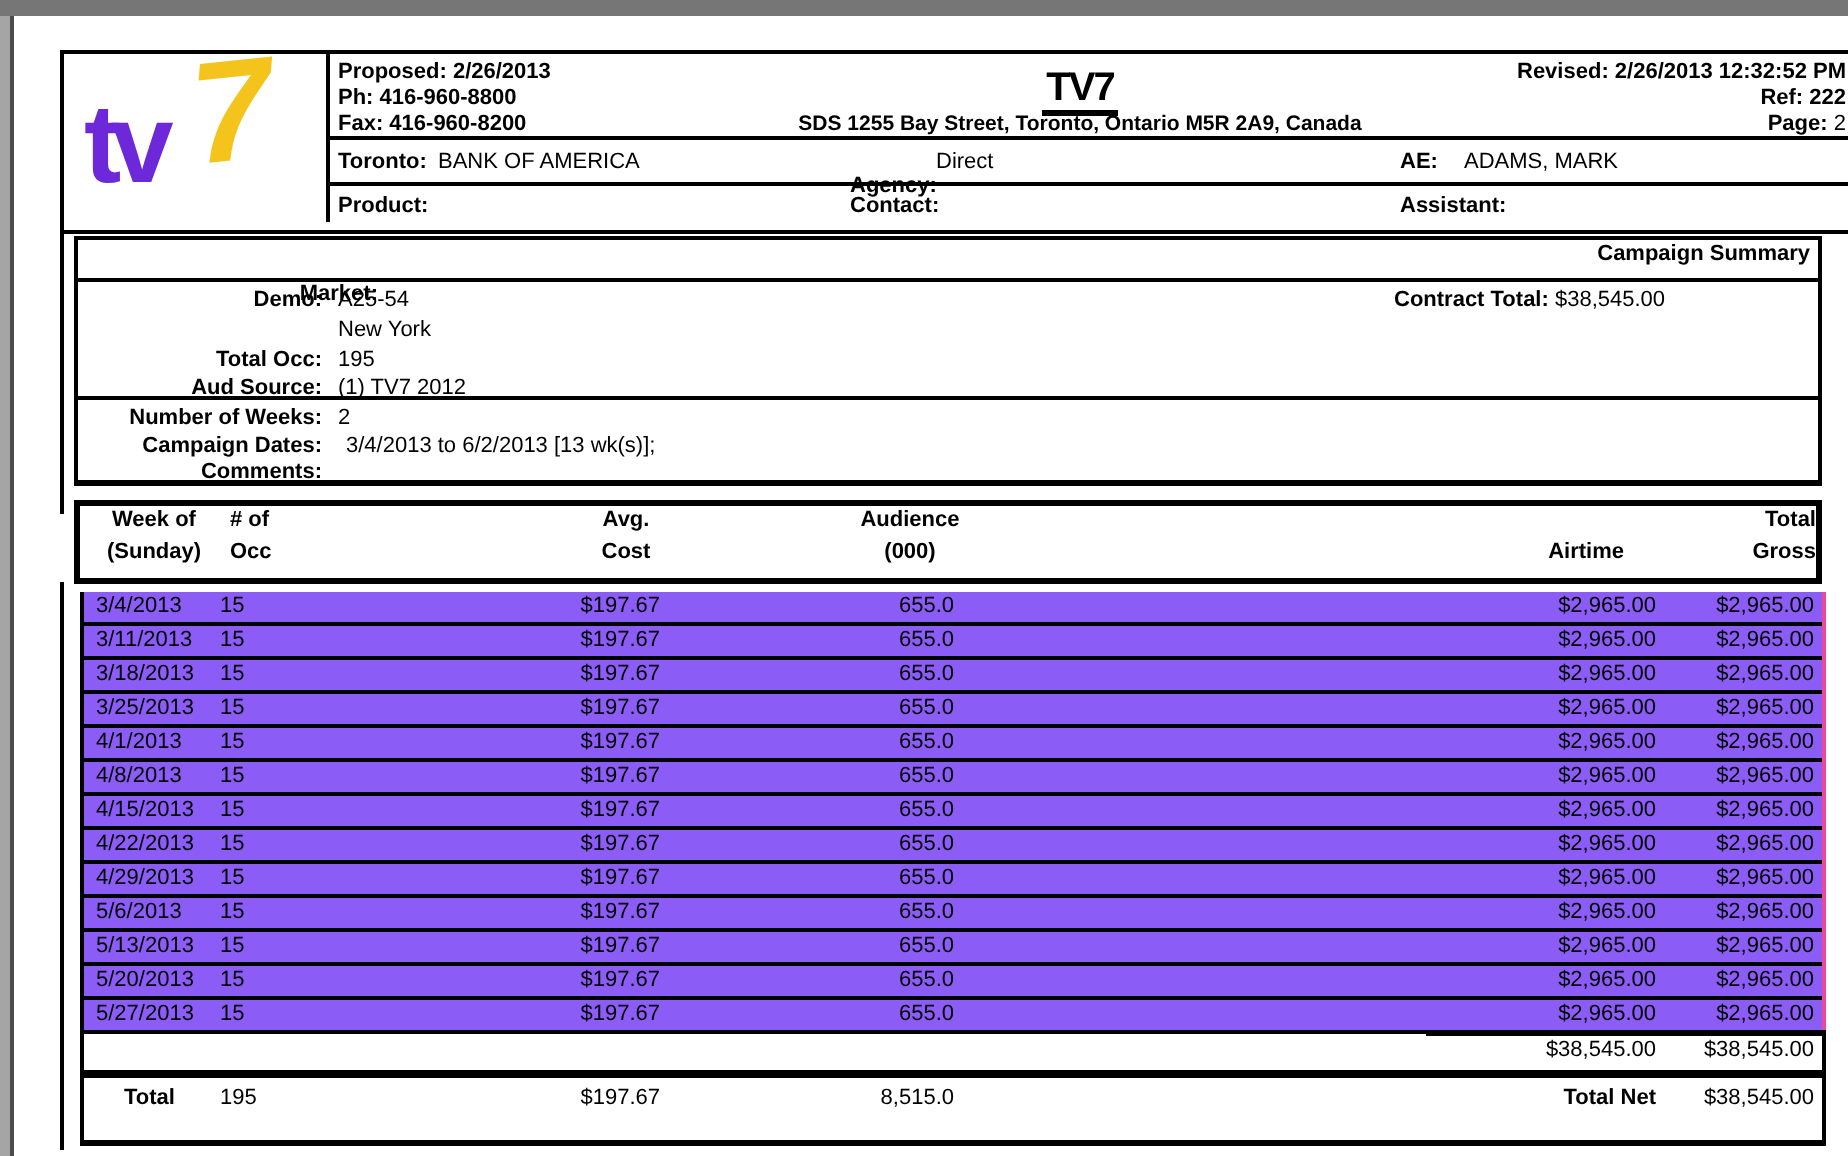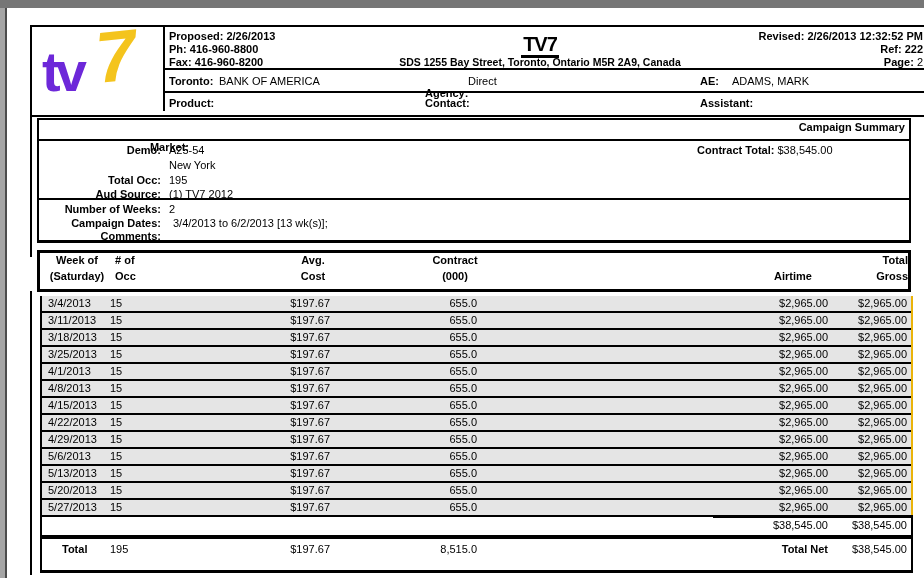--- a/index.html
+++ b/index.html
@@ -45,21 +45,21 @@
   #thead-box{left:37px;top:250px;width:868px;height:36px;background:#fff;border:3px solid #000;}
   .th{font-weight:bold;white-space:nowrap;}
   .th-l1{top:1px;} .th-l2{top:17px;}
   .th-week{left:2px;width:70px;text-align:center;}
   .th-occ{left:75px;width:45px;text-align:left;}
   .th-avg{left:213px;width:120px;text-align:center;}
   .th-aud{left:355px;width:120px;text-align:center;}
   .th-air{left:622px;width:150px;text-align:right;}
   .th-tot{left:718px;width:150px;text-align:right;}
   
-  #table-rows{left:40px;top:296px;width:869px;border-left:2px solid #000;border-right:2px solid #eab308;background:#e5e5e5;}
+  #table-rows{left:40px;top:296px;width:869px;border-left:2px solid #000;border-right:2px solid #ec4899;background:#8b5cf6;}
   .trow{position:relative;height:15px;border-bottom:2px solid #000;}
   .cell{position:absolute;top:1px;white-space:nowrap;}
   .c-week{left:6px;}
   .c-occ{left:68px;}
   .c-avg{left:158px;width:130px;text-align:right;}
   .c-aud{left:303px;width:132px;text-align:right;}
   .c-air{left:656px;width:130px;text-align:right;}
   .c-gross{left:737px;width:128px;text-align:right;}
   
   #subtotal-row{left:40px;top:517px;width:869px;height:18px;background:#fff;
@@ -147,26 +147,26 @@
 
     <div class="abs cmp-label" style="top:83px;">Number of Weeks:</div>
     <div class="abs cmp-value" style="top:83px;">2</div>
     <div class="abs cmp-label" style="top:97px;">Campaign Dates:</div>
     <div class="abs cmp-value" style="top:97px;left:134px;">3/4/2013 to 6/2/2013 [13 wk(s)];</div>
     <div class="abs cmp-label" style="top:110px;">Comments:</div>
   </div>
 
   <div class="abs" id="thead-box">
     <div class="abs th th-l1 th-week">Week of</div>
-    <div class="abs th th-l2 th-week">(Saturday)</div>
+    <div class="abs th th-l2 th-week">(Sunday)</div>
     <div class="abs th th-l1 th-occ"># of</div>
     <div class="abs th th-l2 th-occ">Occ</div>
     <div class="abs th th-l1 th-avg">Avg.</div>
     <div class="abs th th-l2 th-avg">Cost</div>
-    <div class="abs th th-l1 th-aud">Contract</div>
+    <div class="abs th th-l1 th-aud">Audience</div>
     <div class="abs th th-l2 th-aud">(000)</div>
     <div class="abs th th-l2 th-air">Airtime</div>
     <div class="abs th th-l1 th-tot">Total</div>
     <div class="abs th th-l2 th-tot">Gross</div>
   </div>
 
   <div class="abs" id="table-rows">
 
   <div class="trow">
       <div class="cell c-week">3/4/2013</div>

